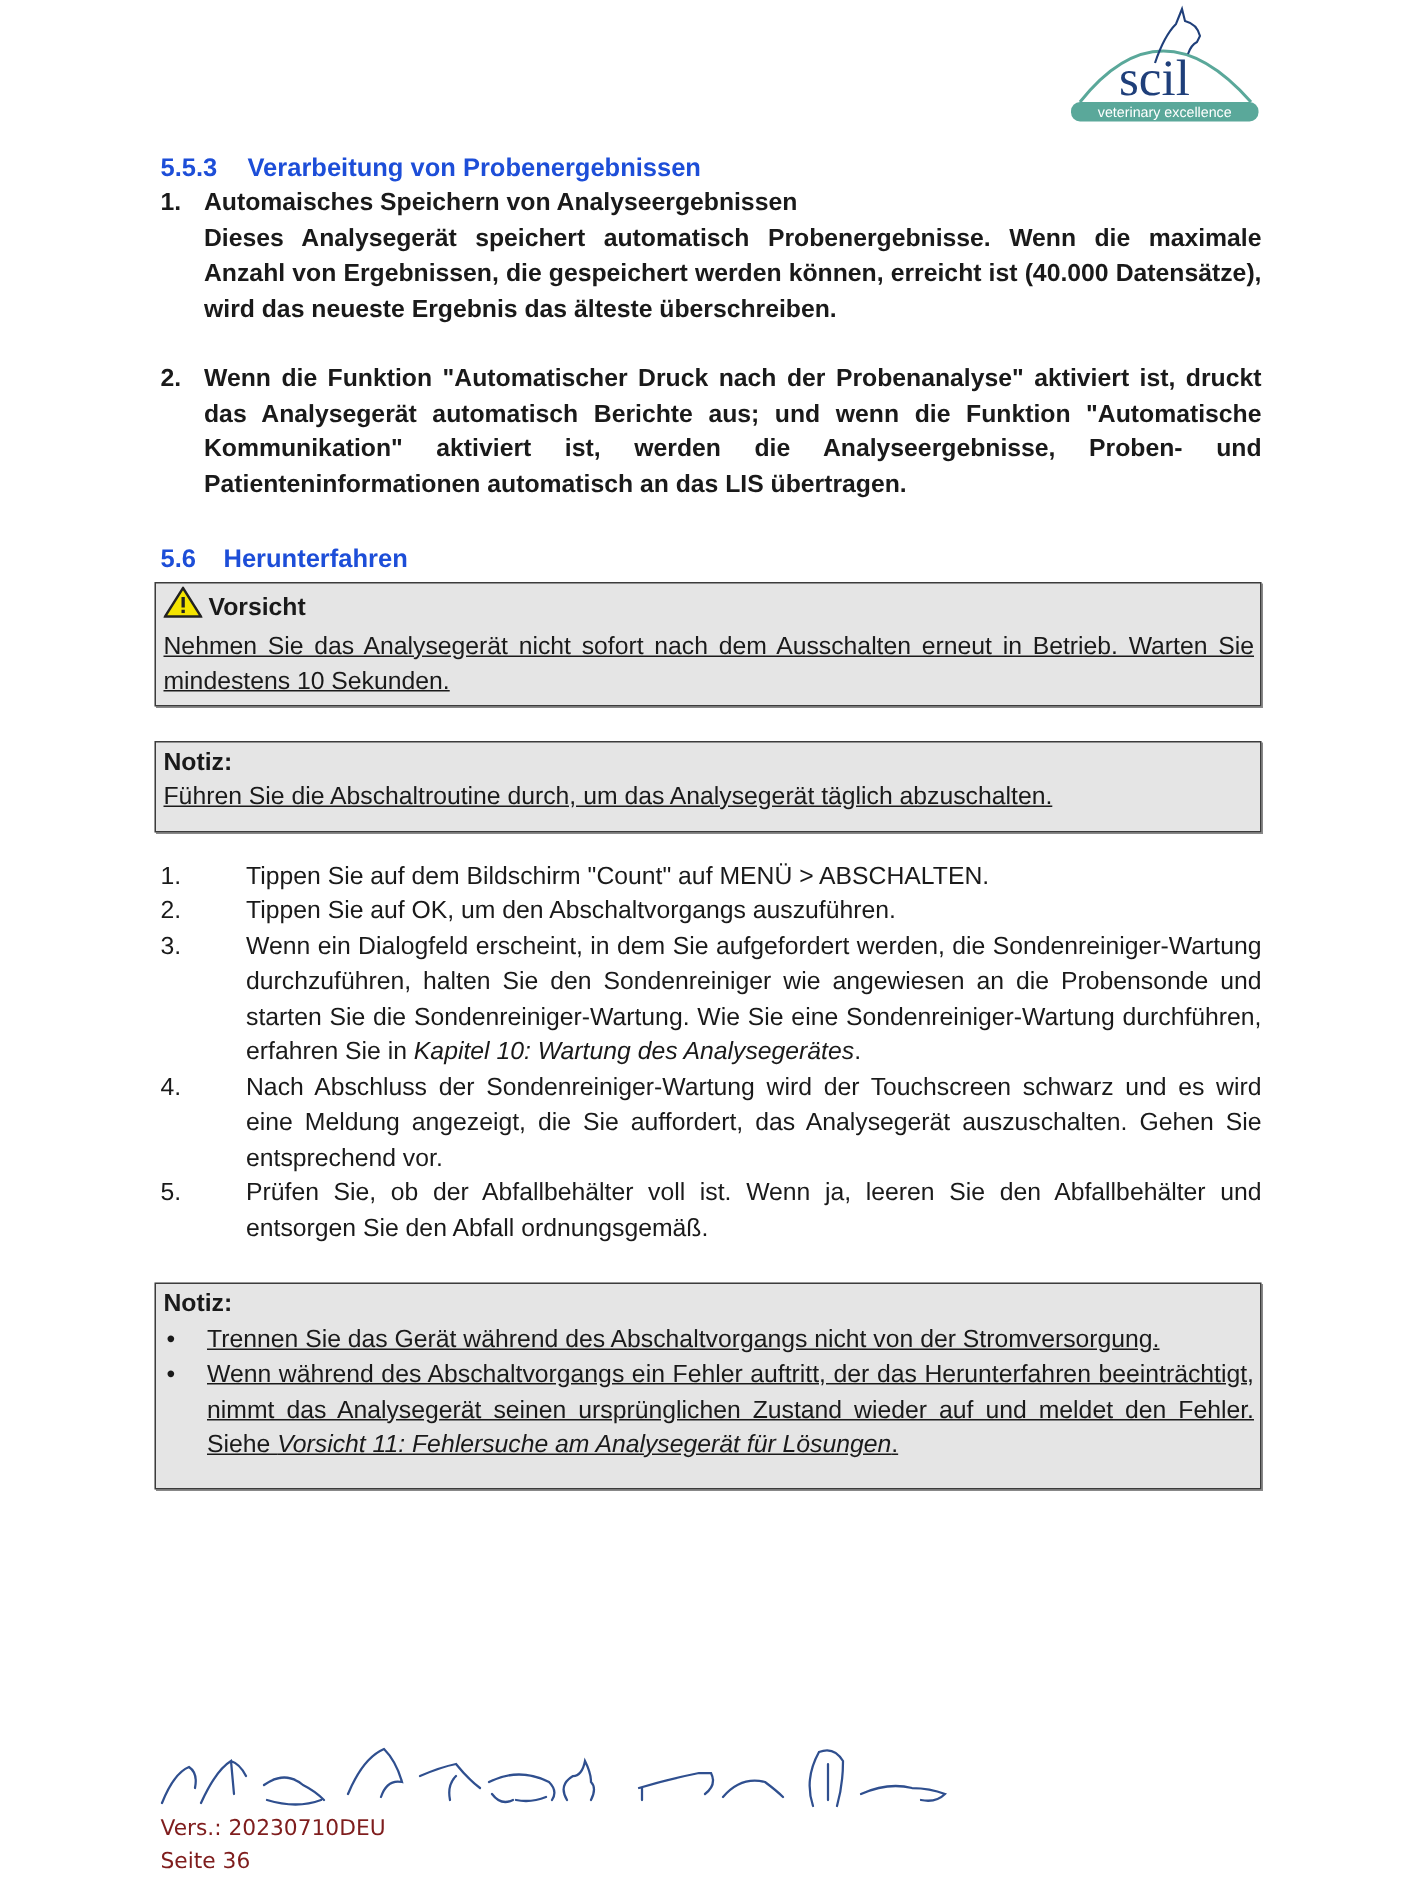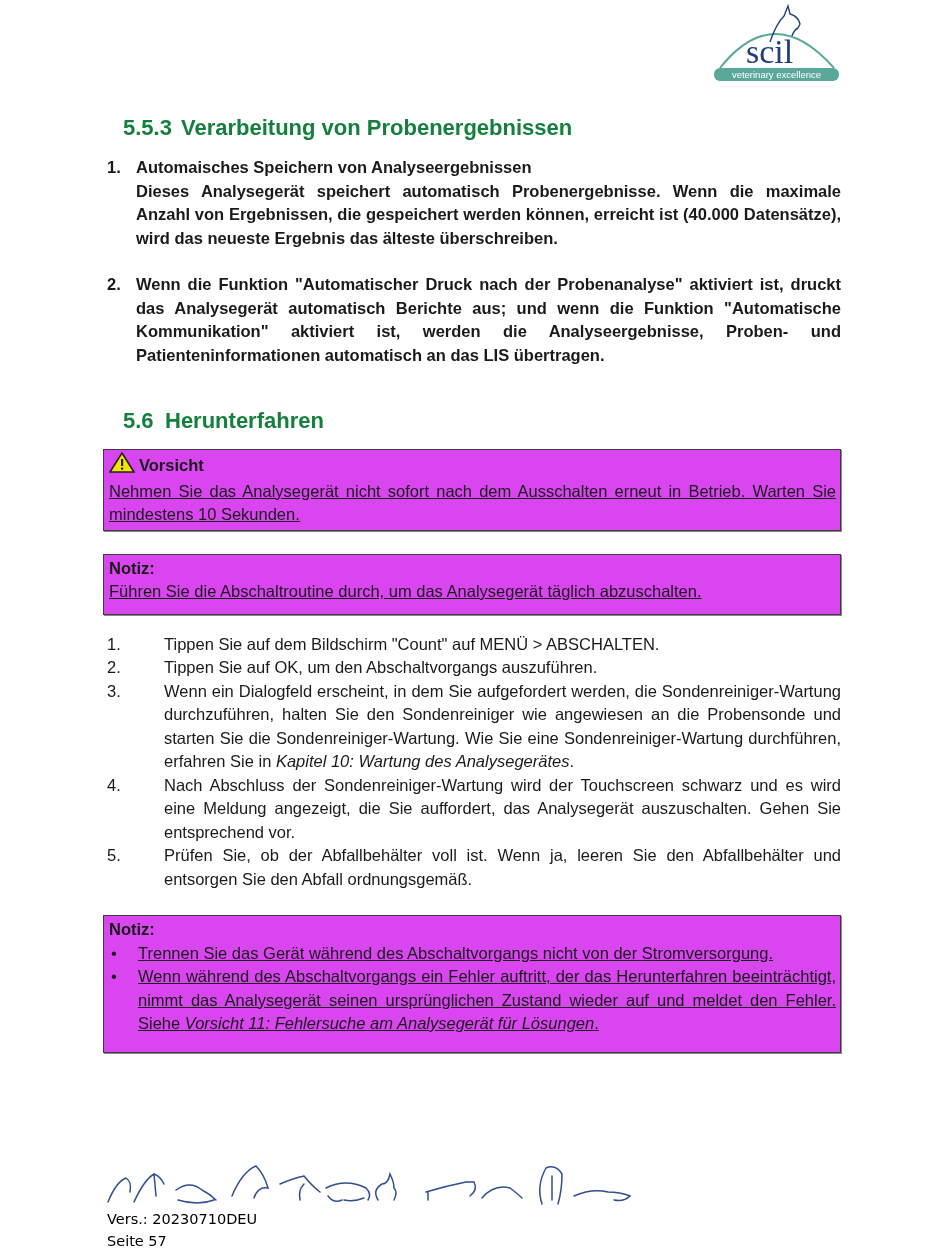--- a/index.html
+++ b/index.html
@@ -1,41 +1,41 @@
 <!DOCTYPE html>
 <html><head>
 <meta charset="utf-8">
 <style>
   html, body { margin: 0; padding: 0; background: #ffffff; }
   body { width: 950px; height: 1260px; position: relative; overflow: hidden;
          font-family: "Liberation Sans", sans-serif; color: #1a1a1a; }
   .logo { position: absolute; left: 712px; top: 2px; width: 130px; height: 82px; }
   .content { position: absolute; left: 107px; top: 100px; width: 734px; }
-  .h-section { color: #15803d; font-weight: bold; font-size: 22px; margin: 16px; line-height: 24px; }
+  .h-section { color: #1d4ed8; font-weight: bold; font-size: 17px; margin: 0; line-height: 24px; }
   .h-section .num { display: inline-block; width: 58px; }
   .h-section.s56 .num { width: 42px; }
   .item { position: relative; padding-left: 29px; font-size: 16.5px; line-height: 23.5px; }
   .item .n { position: absolute; left: 0; top: 0; font-weight: bold; }
   .item .t { font-weight: bold; }
   .item p { margin: 0; text-align: justify; font-weight: bold; }
   .gap { height: 23px; }
-  .box { background: #d946ef; border: 1px solid #3c3c3c; box-shadow: 1px 1px 0 #888;
+  .box { background: #e5e5e5; border: 1px solid #3c3c3c; box-shadow: 1px 1px 0 #888;
          margin-left: -4px; padding: 2px 4px 3px 5px; font-size: 16.5px; line-height: 23.5px; }
   .box p { margin: 0; text-align: justify; text-decoration: underline; }
   .box .title { font-weight: bold; }
   .warn { display: inline-block; vertical-align: -2px; margin-right: 4px; }
   .steps { margin-top: 18px; }
   .step { position: relative; padding-left: 57px; font-size: 16.5px; line-height: 23.5px; }
   .step .n { position: absolute; left: 0; top: 0; }
   .step p { margin: 0; text-align: justify; }
   .bul { position: relative; padding-left: 29px; }
   .bul .dot { position: absolute; left: 2px; top: 0; }
   .footer-art { position: absolute; left: 104px; top: 1160px; width: 530px; height: 50px; }
   .footer-text { position: absolute; left: 107px; top: 1209px; font-family: "DejaVu Sans", sans-serif;
-                 font-size: 14.5px; line-height: 21.5px; color: #000000; }
+                 font-size: 14.5px; line-height: 21.5px; color: #7f1d1d; }
   em { font-style: italic; }
 </style>
 </head>
 <body>
 
 <div class="logo">
   <svg width="130" height="82" viewBox="0 0 130 82">
     <path d="M8 66 Q 62 -2 122 66" fill="none" stroke="#5aa89a" stroke-width="2"></path>
     <path d="M58 40 q 6 -18 14 -26 l 4 -10 l 2 8 q 8 2 10 10 l -2 4 q -4 2 -6 8" fill="none" stroke="#1f3f7a" stroke-width="1.4"></path>
     <text x="34" y="61" font-family="Liberation Serif, serif" font-size="34" fill="#1f3f7a">scil</text>
@@ -135,14 +135,14 @@
     <path d="M274 40 q -6 -10 4 -16 q 6 0 8 -10 q 4 8 4 14 q 4 4 0 12"></path>
     <path d="M322 32 q 20 -6 40 -10 l 8 0 q 4 8 -4 14 M324 40 l 0 -8"></path>
     <path d="M378 38 q 12 -14 28 -10 q 8 6 12 10"></path>
     <path d="M438 44 q -6 -18 4 -36 q 10 -4 16 6 q 0 16 -4 30 M448 40 l 0 -24"></path>
     <path d="M470 36 q 18 -8 34 -4 q 12 0 22 4 q -6 6 -16 4"></path>
   </svg>
 </div>
 
 <div class="footer-text">
   <div>Vers.: 20230710DEU</div>
-  <div>Seite 57</div>
+  <div>Seite 36</div>
 </div>
 
 </body></html>

